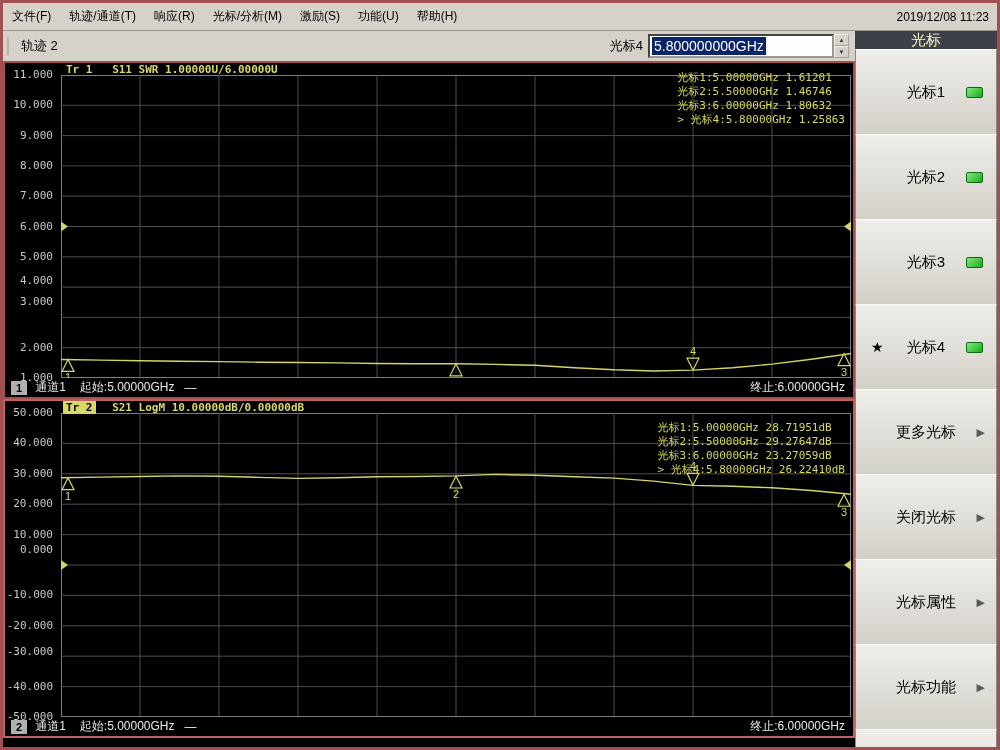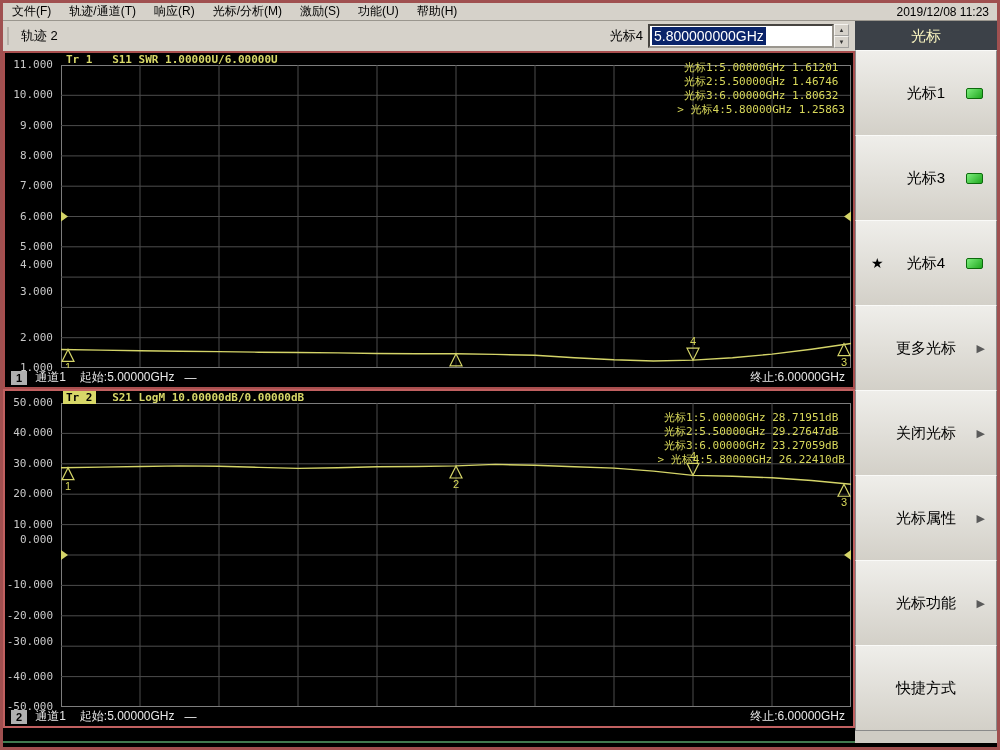--- a/index.html
+++ b/index.html
@@ -4,21 +4,21 @@
 <style>
   * { margin:0; padding:0; box-sizing:border-box; }
   html,body { width:1000px; height:750px; }
   body {
     position:relative; background:#000;
     border:3px solid #a05050;
     font-family:"Liberation Sans","DejaVu Sans",sans-serif;
     overflow:hidden;
   }
   
-  .menubar { height:18px; background:#d6d2ca; border-bottom:1px solid #9a968e;
+  .menubar { height:28px; background:#d6d2ca; border-bottom:1px solid #9a968e;
     display:flex; align-items:center; font-size:12px; color:#000; }
   .menu-item { padding:0 9px; cursor:default; white-space:nowrap; }
   .datetime { margin-left:auto; padding-right:8px; font-size:12px; }
   
   .content { display:flex; height:722px; }
   .main { width:852px; display:flex; flex-direction:column; background:#0369a1; }
   
   .toolbar { height:30px; background:#d6d2ca; display:flex; align-items:center; font-size:13px; }
   .trace-sel { padding-left:12px; border-left:2px solid #b8b4ac; margin-left:4px; }
   .spacer { flex:1; }
@@ -31,21 +31,21 @@
     line-height:9px; text-align:center; color:#333; padding:0; }
   
   .chart-panel { position:relative; background:#000; width:852px; }
   .chart1 { height:338px; border:2px solid #a84e4e; }
   .chart2 { height:339px; border:2px solid #c06060; }
   .trace-header { position:absolute; left:58px; top:0; z-index:3; font-family:"DejaVu Sans Mono",monospace;
     font-size:11px; font-weight:bold; color:#d8d868; white-space:nowrap; }
   .trace-tag { padding:0 3px; }
   .chart2 .trace-tag { background:#d8d868; color:#000; }
   .trace-info { margin-left:10px; }
-  .readout { position:absolute; right:8px; z-index:3; text-align:center;
+  .readout { position:absolute; right:8px; z-index:3; text-align:left;
     font-family:"DejaVu Sans Mono",monospace; font-size:11px; line-height:14px; color:#d8d85a; }
   .chart1 .readout { top:8px; }
   .chart2 .readout { top:20px; }
   .yaxis { position:absolute; left:0; top:12px; width:52px; z-index:2; }
   .ytick { position:absolute; right:4px; font-family:"DejaVu Sans Mono",monospace;
     font-size:11px; color:#c9c9c9; white-space:nowrap; }
   svg.plot { position:absolute; left:56px; top:12px; background:#000; }
   .chart-footer { position:absolute; left:0; right:0; bottom:0; height:19px;
     display:flex; align-items:center; font-size:12px; color:#e8e8e8; z-index:3; }
   .ch-badge { background:#b0b0b0; color:#000; font-size:11px; font-weight:bold;
@@ -111,21 +111,21 @@
           <div class="ro-line">&gt; 光标4:5.80000GHz 1.25863</div>
         </div>
       <div class="yaxis">
           <div class="ytick" style="top: -7px;">11.000</div>
           <div class="ytick" style="top: 23.3px;">10.000</div>
           <div class="ytick" style="top: 53.6px;">9.000</div>
           <div class="ytick" style="top: 83.9px;">8.000</div>
           <div class="ytick" style="top: 114.2px;">7.000</div>
           <div class="ytick" style="top: 144.5px;">6.000</div>
           <div class="ytick" style="top: 174.8px;">5.000</div>
-          <div class="ytick" style="top: 193px;">4.000</div>
+          <div class="ytick" style="top: 199px;">4.000</div>
           <div class="ytick" style="top: 220px;">3.000</div>
           <div class="ytick" style="top: 265.7px;">2.000</div>
           <div class="ytick" style="top: 296px;">1.000</div>
         </div>
       <svg class="plot" width="790" height="303">
           <line x1="0.5" y1="0" x2="0.5" y2="303" stroke="#7d7d7d" stroke-width="1"></line>
           <line x1="0" y1="0.5" x2="790" y2="0.5" stroke="#7d7d7d" stroke-width="1"></line>
           <line x1="79" y1="0" x2="79" y2="303" stroke="#4d4d4d" stroke-width="1"></line>
           <line x1="0" y1="30.3" x2="790" y2="30.3" stroke="#4d4d4d" stroke-width="1"></line>
           <line x1="158" y1="0" x2="158" y2="303" stroke="#4d4d4d" stroke-width="1"></line>
@@ -239,20 +239,24 @@
   </div>
 
   <div class="sidebar">
     <div class="sidebar-header">光标</div>
     <div>
         <div class="side-btn">
           <span>光标1</span>
           <span class="led"></span>
         </div>
         <div class="side-btn">
+          <span>光标2</span>
+          <span class="led"></span>
+        </div>
+        <div class="side-btn">
           <span>光标3</span>
           <span class="led"></span>
         </div>
         <div class="side-btn">
           <span class="star">★</span>
           <span>光标4</span>
           <span class="led"></span>
         </div>
         <div class="side-btn">
           <span>更多光标</span>

